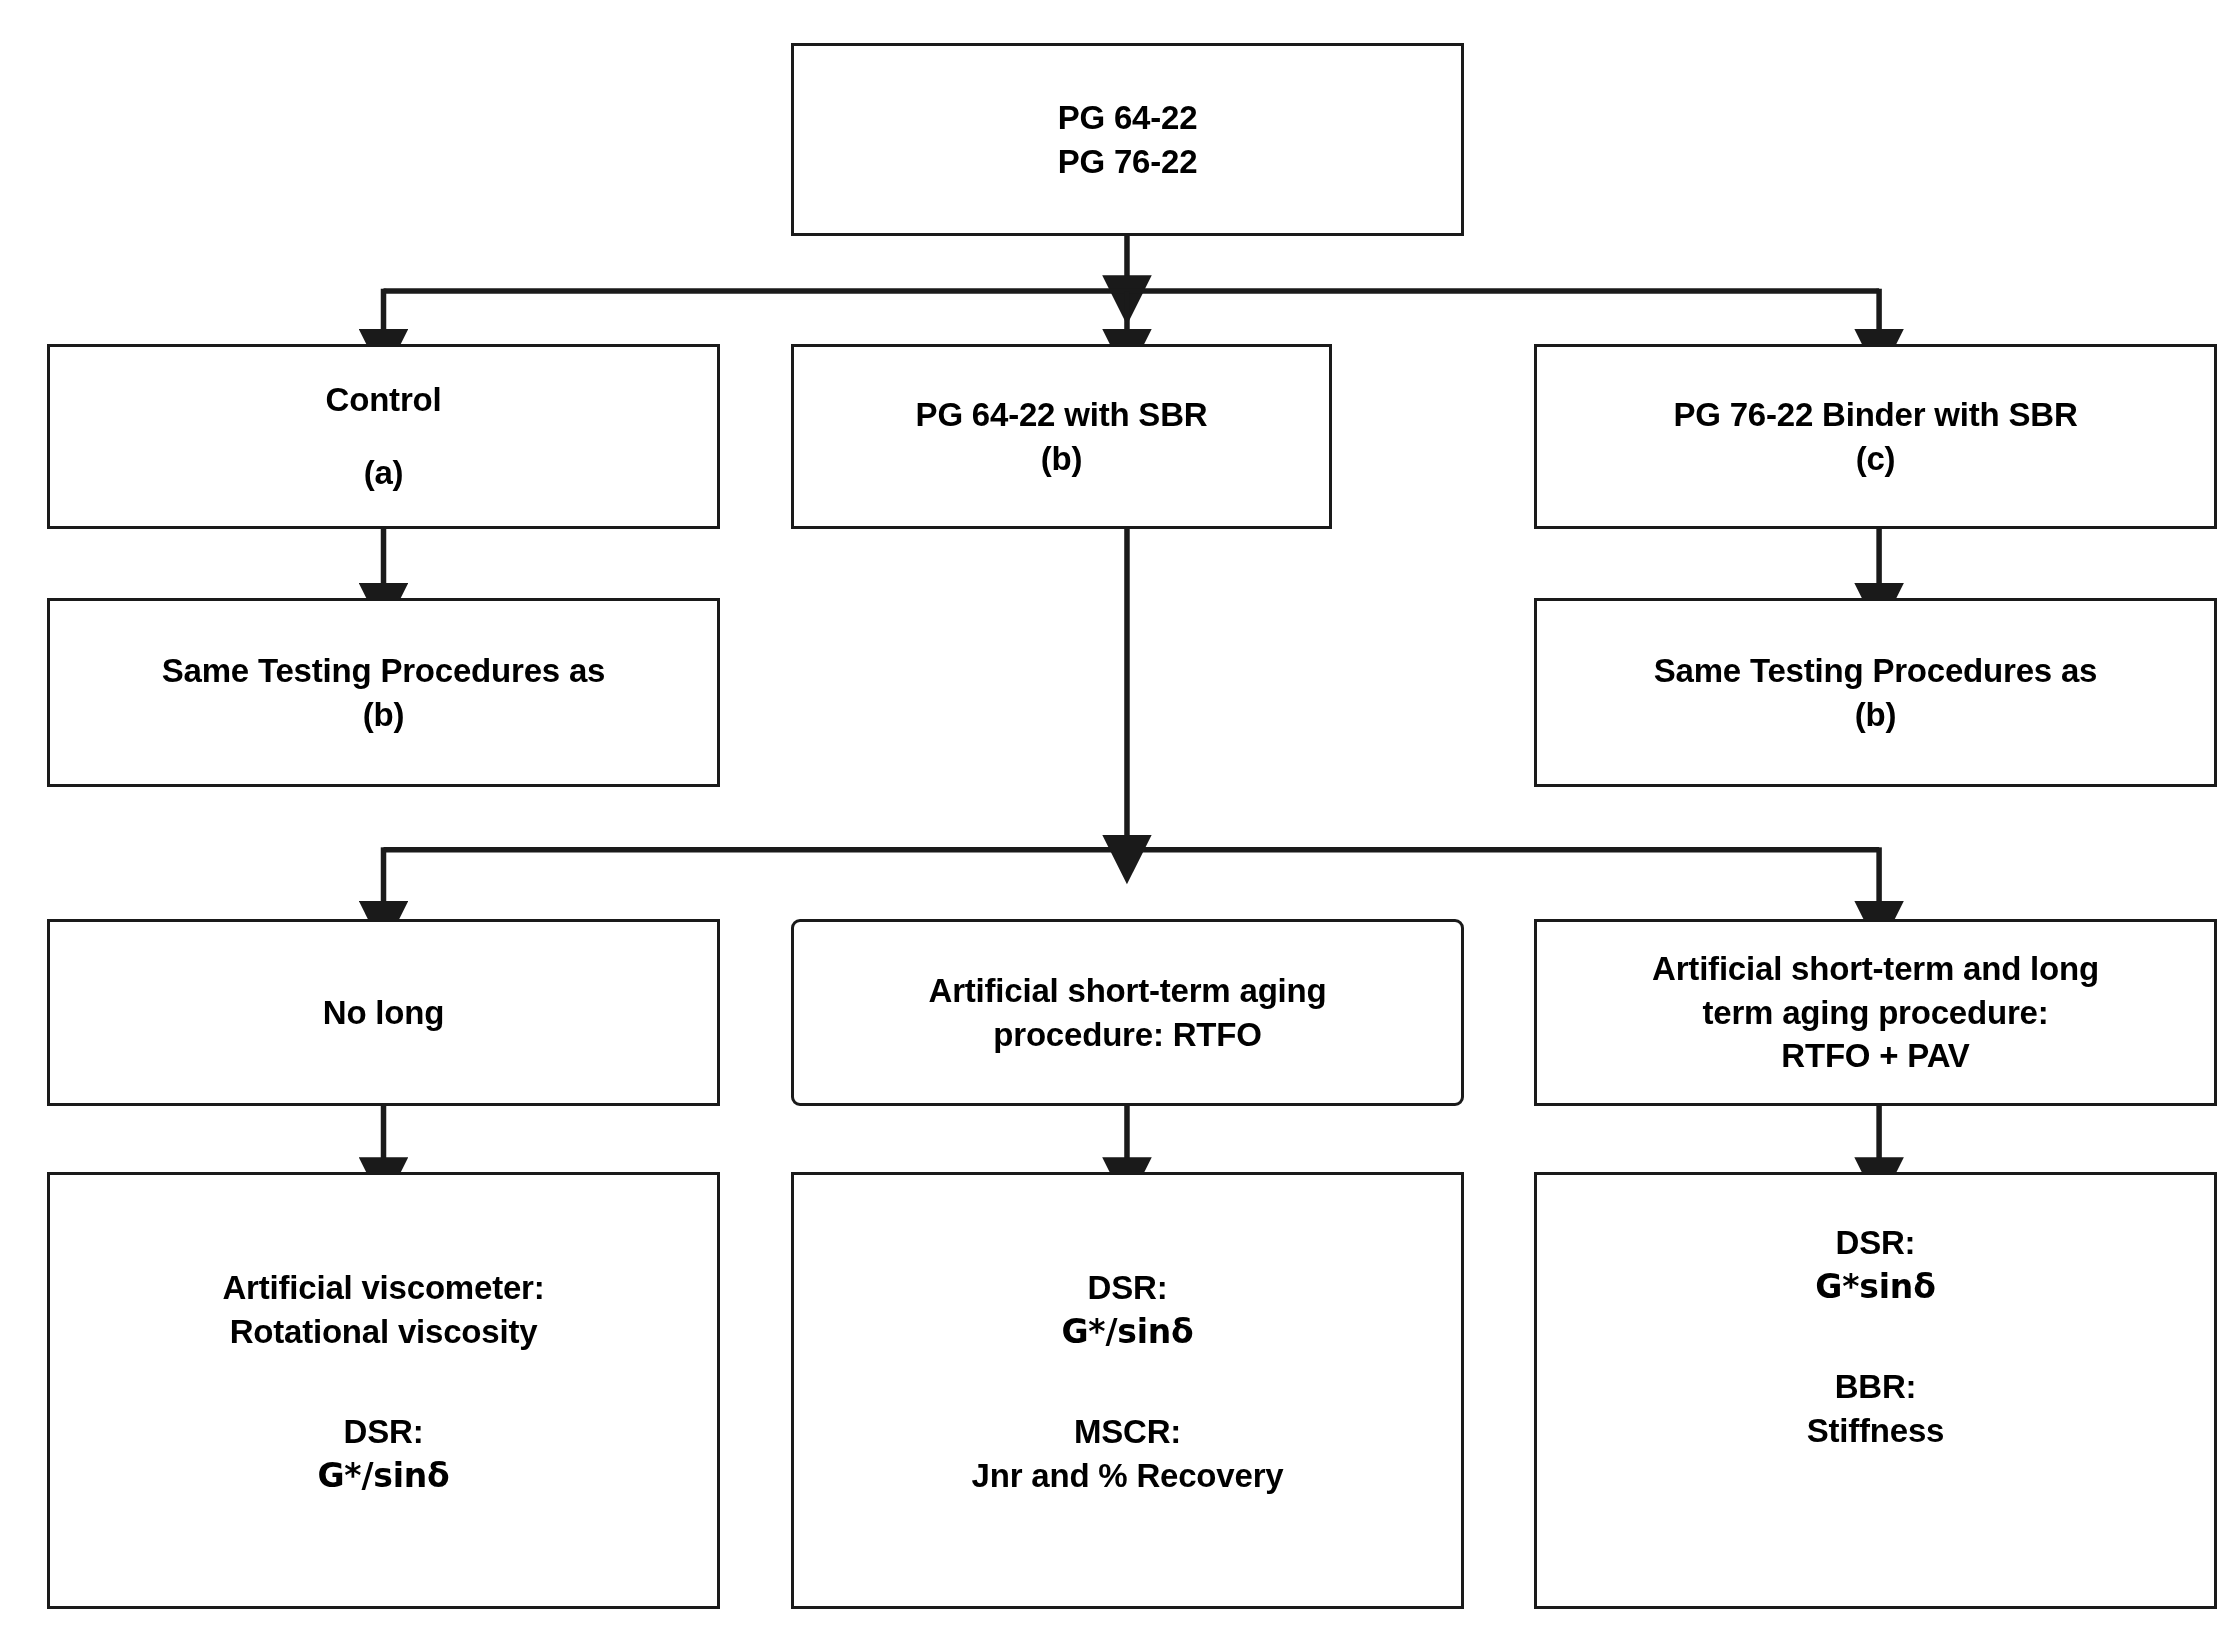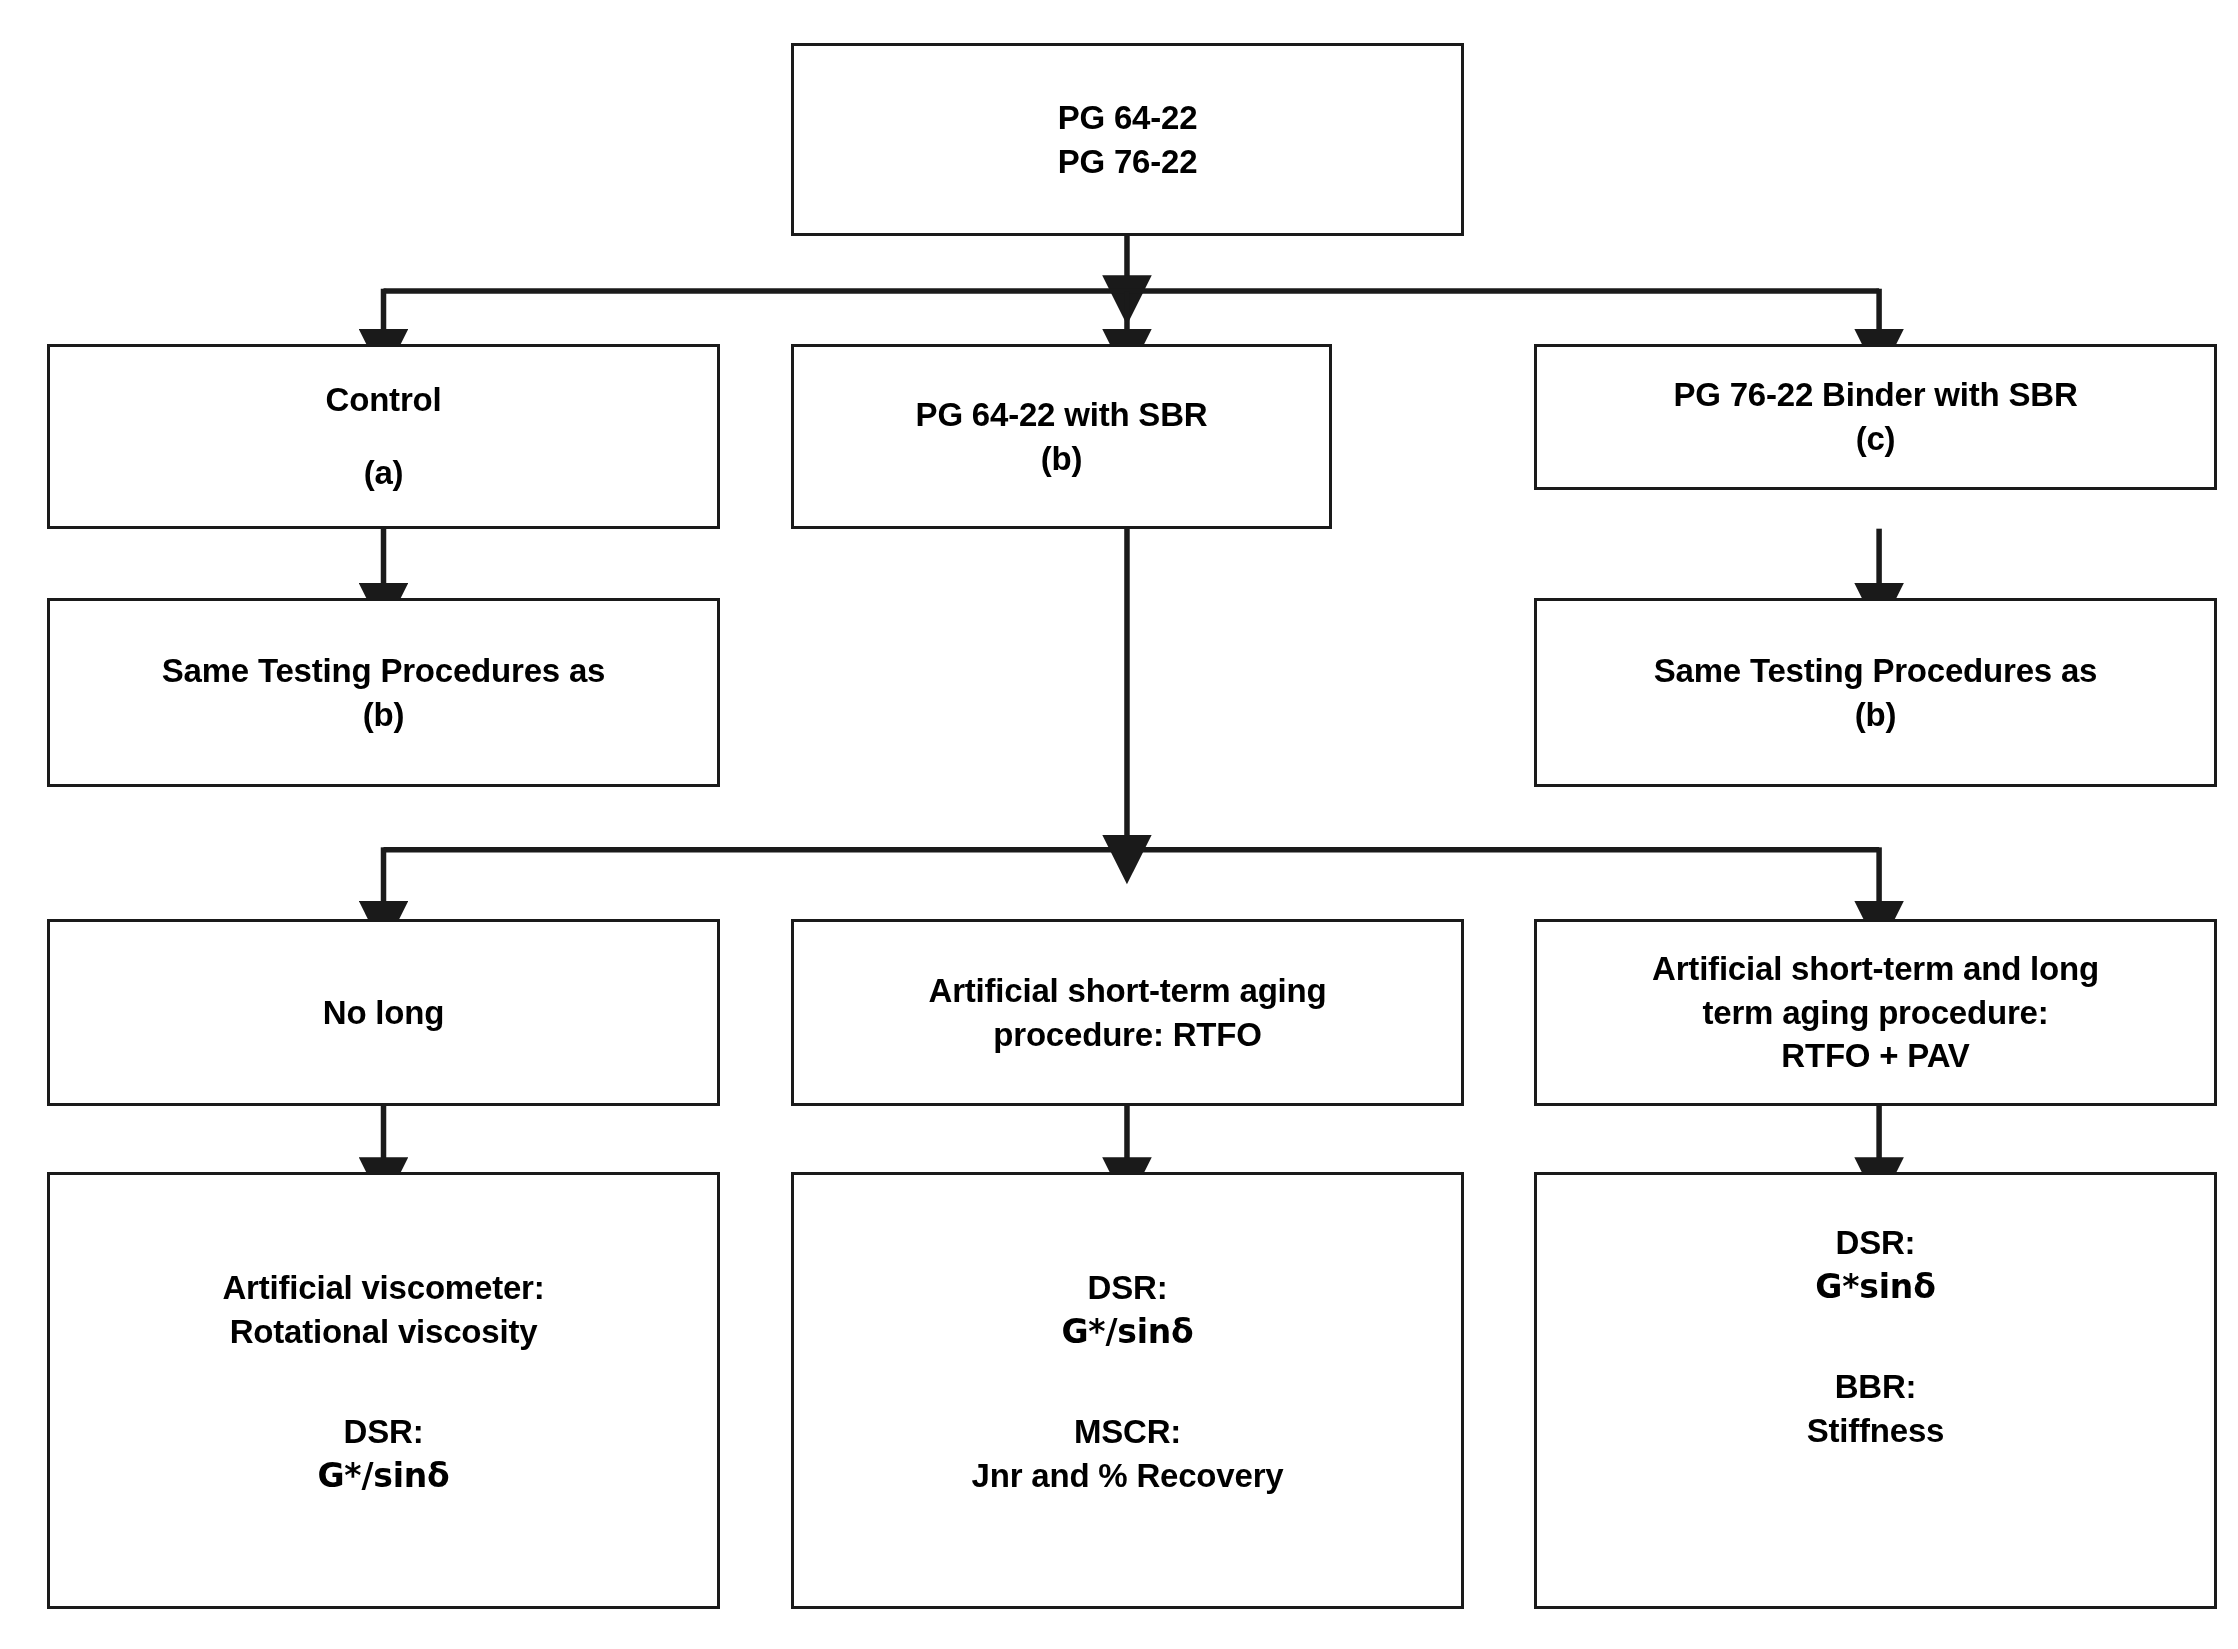--- a/index.html
+++ b/index.html
@@ -118,40 +118,40 @@
   <div class="node" style="left:47px; top:344px; width:673px; height:185px;gap:29px;">
     <span class="line">Control</span>
     <span class="line">(a)</span>
   </div>
 
   <div class="node" style="left:791px; top:344px; width:541px; height:185px;">
     <span class="line">PG 64-22 with SBR</span>
     <span class="line">(b)</span>
   </div>
 
-  <div class="node" style="left:1534px; top:344px; width:683px; height:146px;">
+  <div class="node" style="left:1534px; top:344px; width:683px; height:185px;">
     <span class="line">PG 76-22 Binder with SBR</span>
     <span class="line">(c)</span>
   </div>
 
   <div class="node" style="left:47px; top:598px; width:673px; height:189px;">
     <span class="line">Same Testing Procedures as</span>
     <span class="line">(b)</span>
   </div>
 
   <div class="node" style="left:1534px; top:598px; width:683px; height:189px;">
     <span class="line">Same Testing Procedures as</span>
     <span class="line">(b)</span>
   </div>
 
   <div class="node" style="left:47px; top:919px; width:673px; height:187px;">
     <span class="line">No long</span>
   </div>
 
-  <div class="node" style="left:791px; top:919px; width:673px; height:187px;">
+  <div class="node" style="left:791px; top:919px; width:673px; height:187px;border-radius:9px;">
     <span class="line">Artificial short-term aging</span>
     <span class="line">procedure: RTFO</span>
   </div>
 
   <div class="node" style="left:1534px; top:919px; width:683px; height:187px;">
     <span class="line">Artificial short-term and long</span>
     <span class="line">term aging procedure:</span>
     <span class="line">RTFO + PAV</span>
   </div>
 

